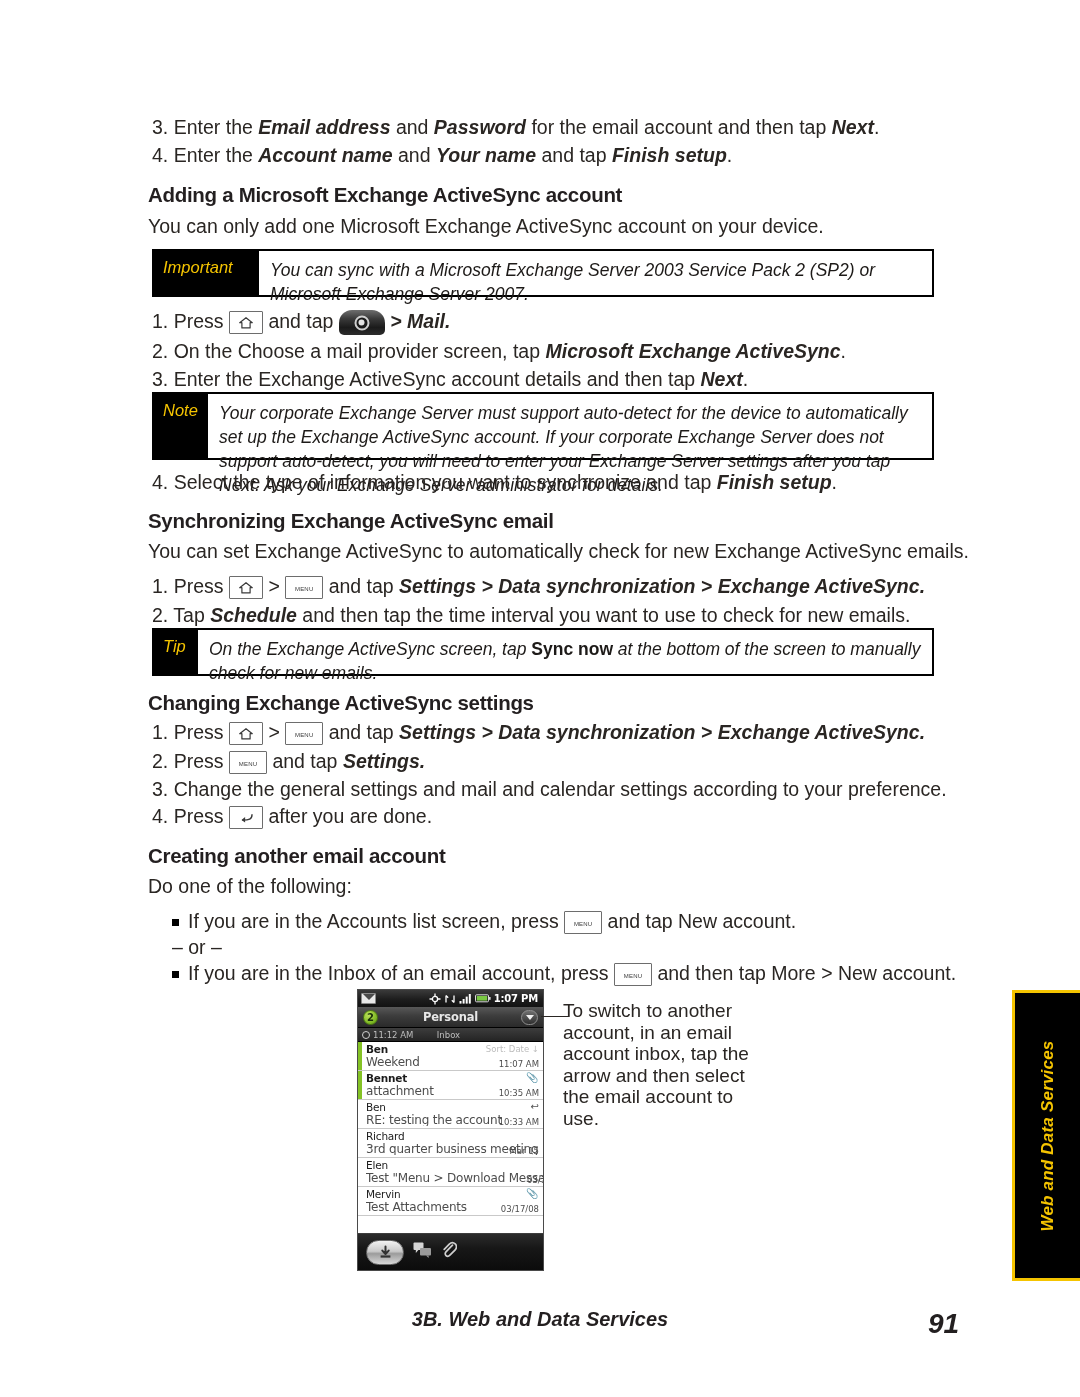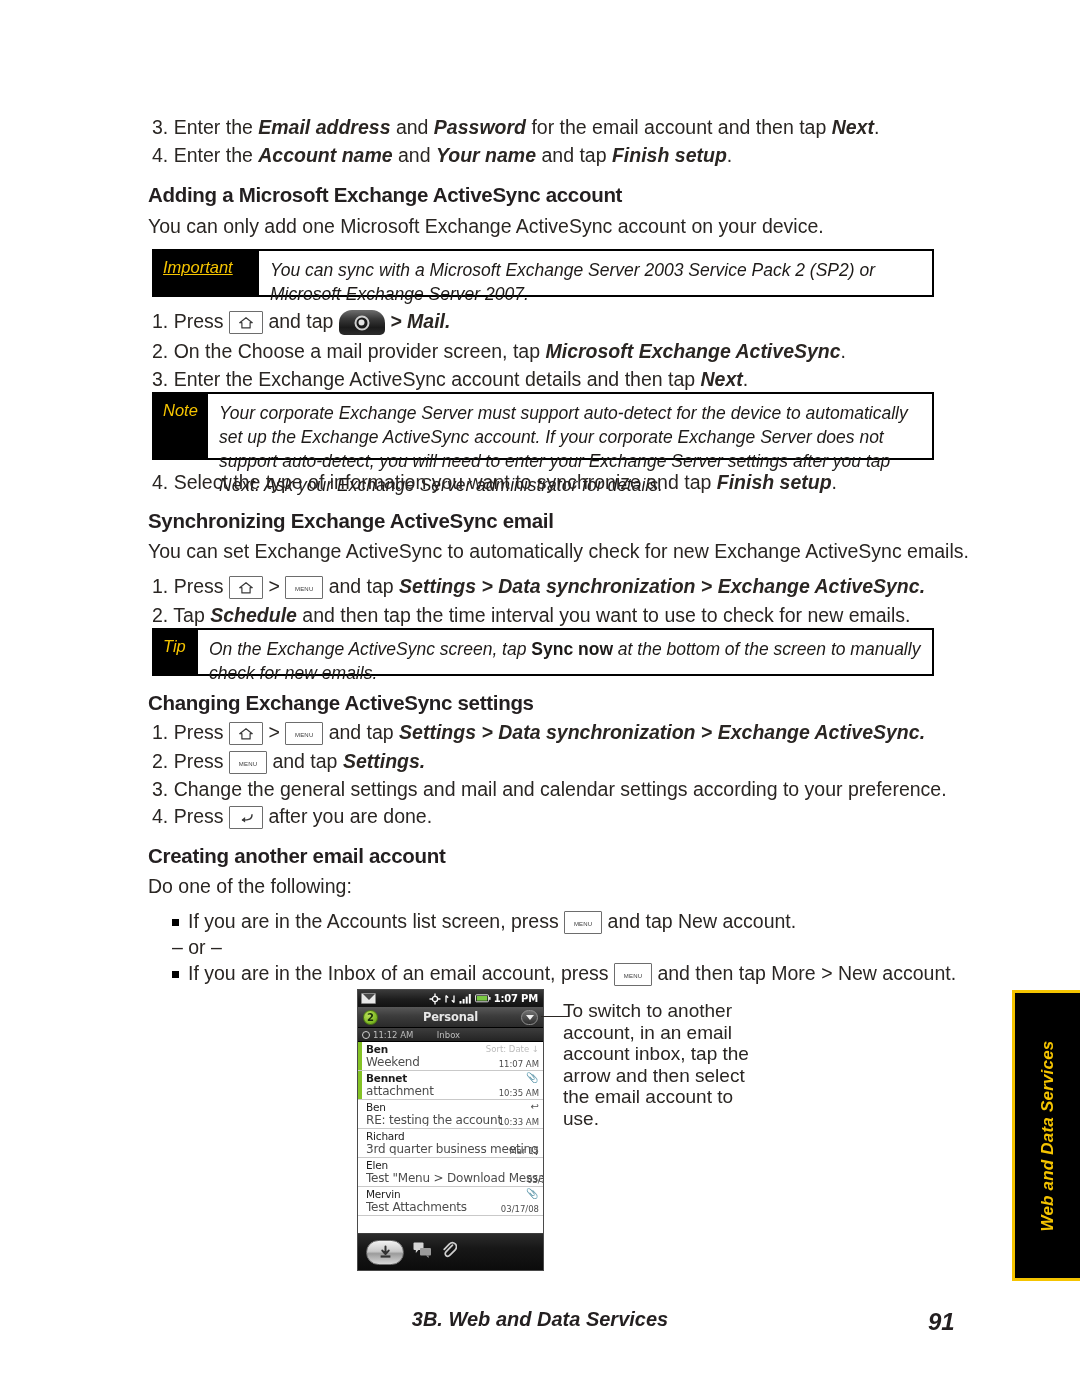--- a/index.html
+++ b/index.html
@@ -307,21 +307,21 @@
   .footer {
     position: absolute;
     left: 0; right: 0; top: 1308px;
     text-align: center;
   }
   .footer .ftitle {
     font-style: italic; font-weight: bold; font-size: 20px;
     color: #231f20;
   }
   .footer .fpage {
-    font-style: italic; font-weight: bold; font-size: 24px;
+    font-style: italic; font-weight: bold; font-size: 28px;
     color: #231f20;
     position: absolute; left: 928px; top: 0;
   }
 </style>
 </head>
 <body>
 
 <div class="page">
 
   <div class="step" style="left:152px; top:114px;">
@@ -331,21 +331,21 @@
 
   <div class="step" style="left:152px; top:142px;">
     <span class="num">4.</span>
     <span>Enter the </span><span class="it">Account name</span><span> and </span><span class="it">Your name</span><span> and tap </span><span class="it">Finish setup</span><span>.</span>
   </div>
 
   <div class="heading" style="left:148px; top:183px;">Adding a Microsoft Exchange ActiveSync account</div>
   <div class="para" style="left:148px; top:213px;">You can only add one Microsoft Exchange ActiveSync account on your device.</div>
 
   <div class="callout" style="left:152px; top:249px; width:782px; height:48px;">
-    <div class="label" style="width:103px;text-decoration:underline;">Important</div>
+    <div class="label" style="width:103px;">Important</div>
     <div class="body">You can sync with a Microsoft Exchange Server 2003 Service Pack 2 (SP2) or Microsoft Exchange Server 2007.</div>
   </div>
 
   <div class="step" style="left:152px; top:308px;">
     <span class="num">1.</span>
     <span>Press</span>
     <span class="key home">
       <svg width="15" height="13" viewBox="0 0 15 13" fill="none" aria-hidden="true">
         <path d="M1.2 6.2 L7.5 1.2 L13.8 6.2 L13.8 6.2 L11.6 6.2 L11.6 11.4 L3.4 11.4 L3.4 6.2 Z" stroke="#3a3a3a" stroke-width="1.2" fill="none" stroke-linejoin="round"></path>
       </svg>

